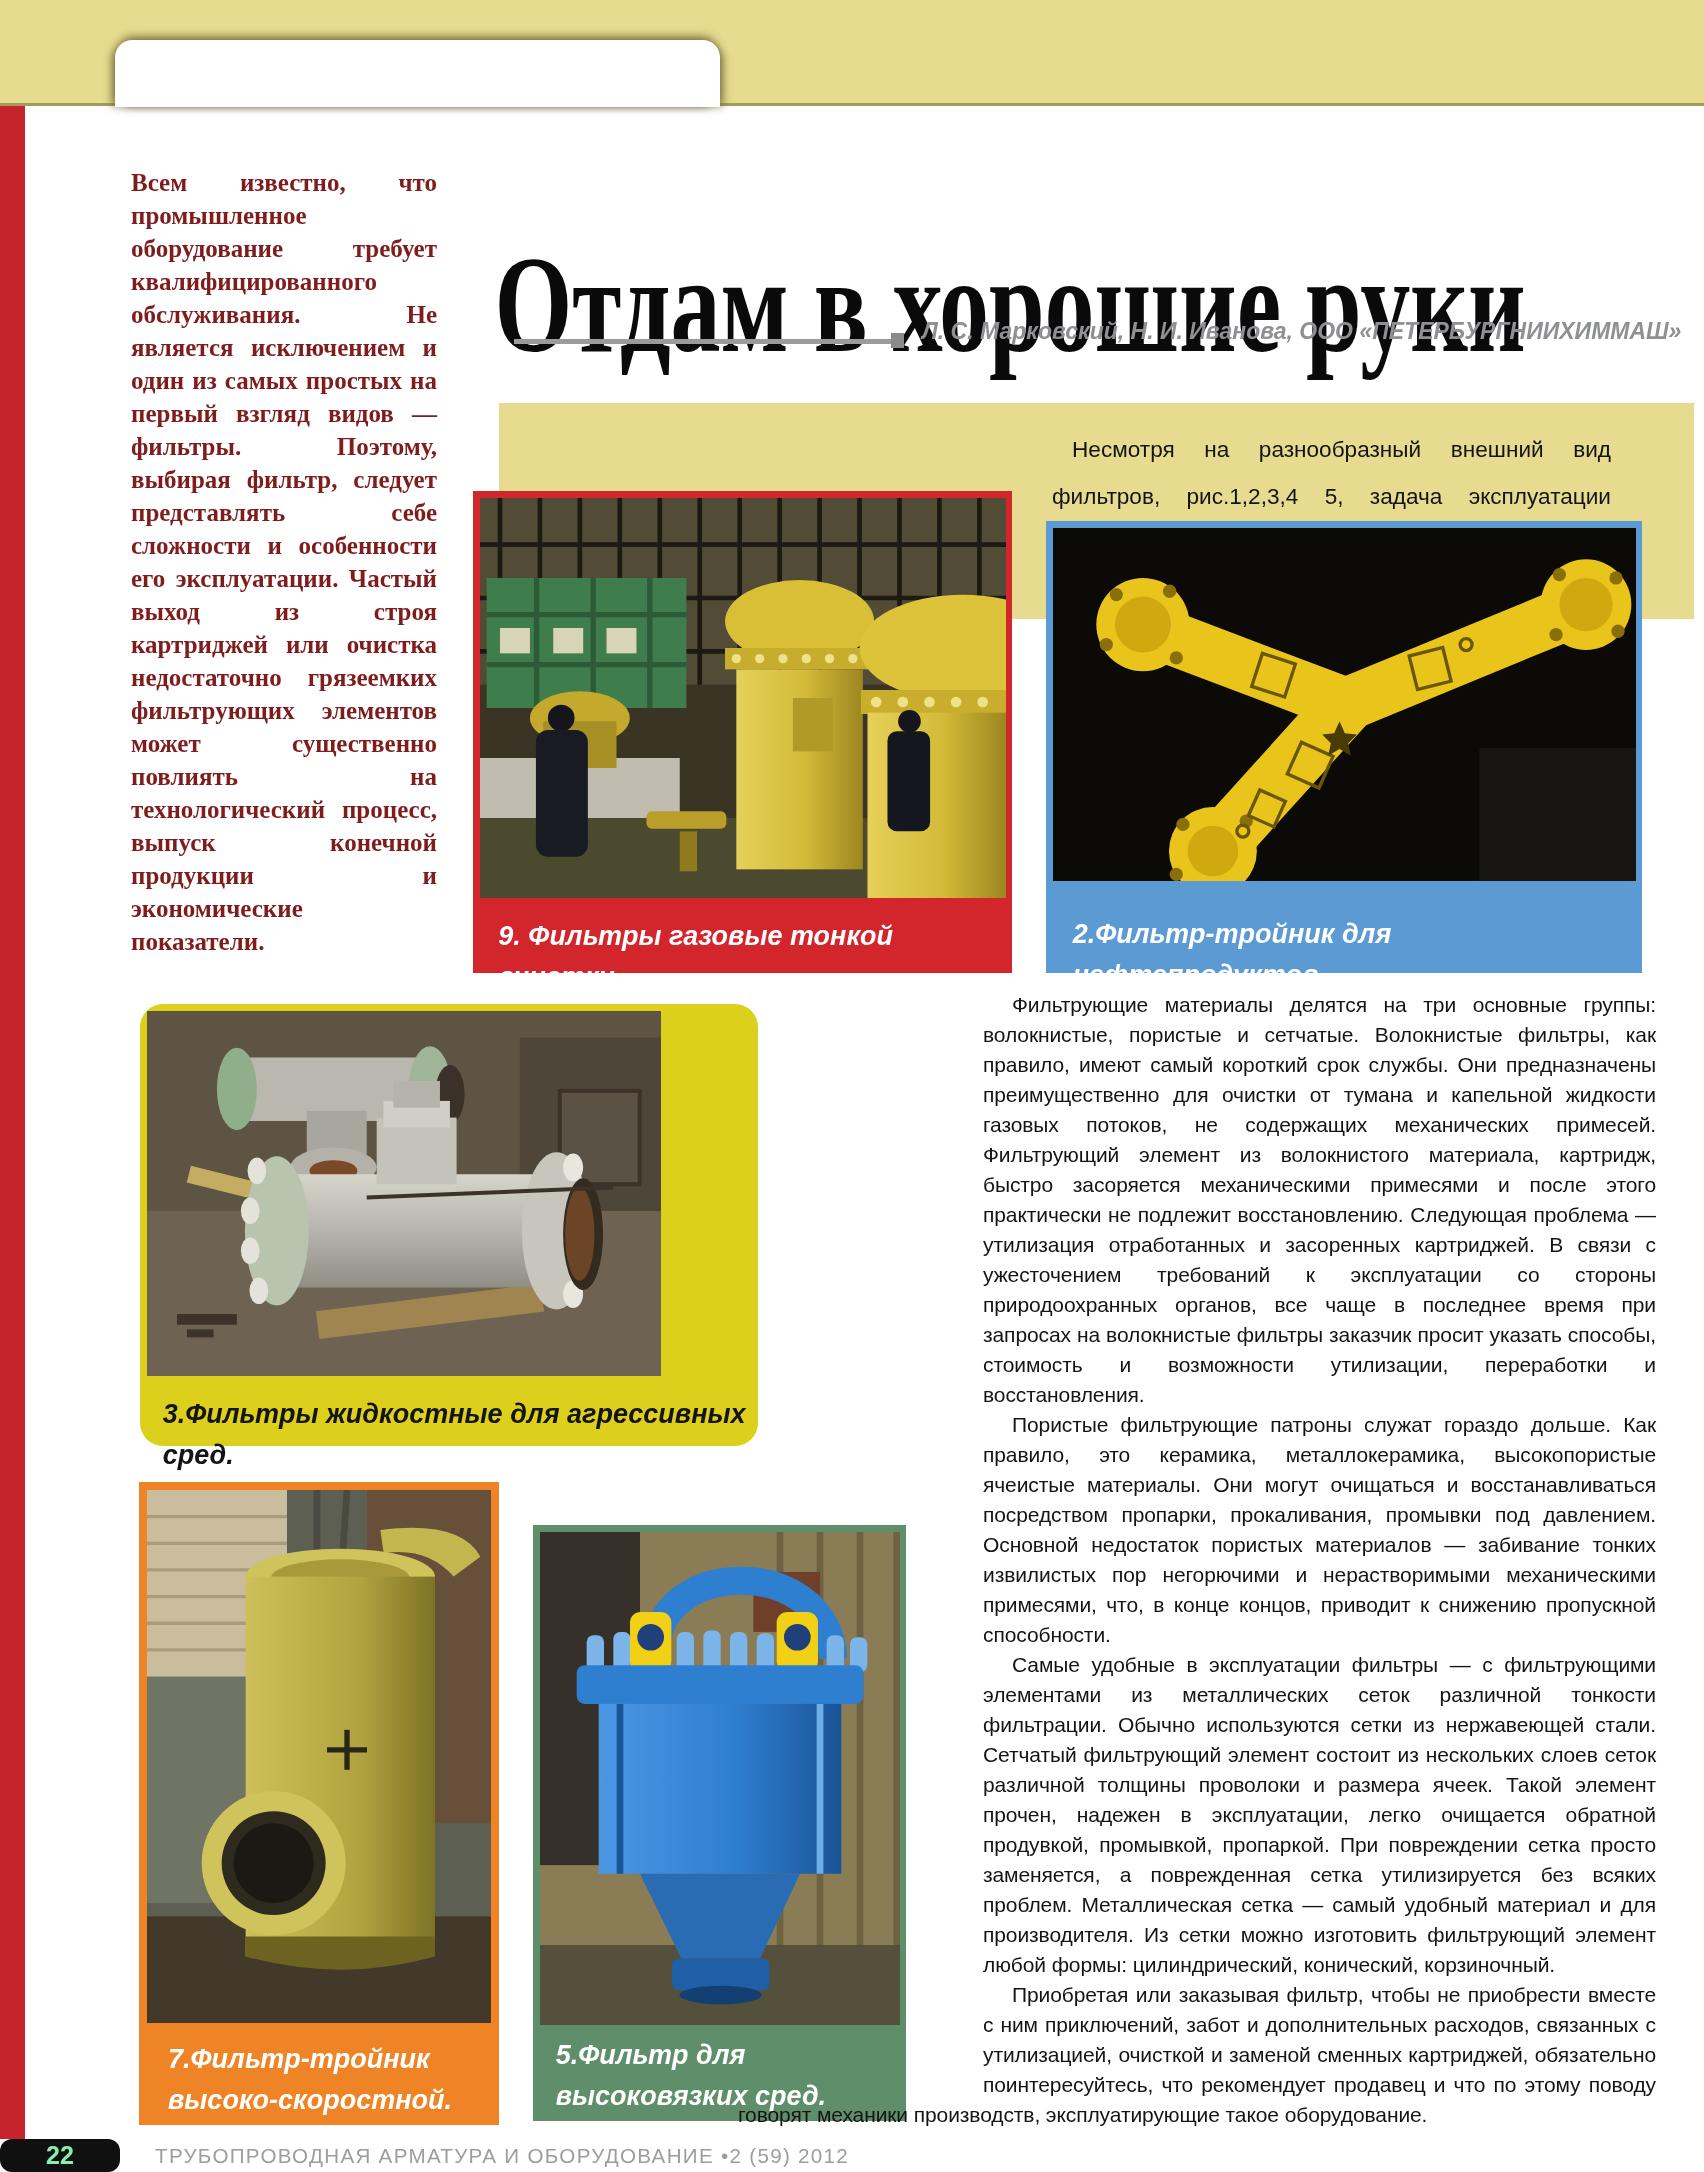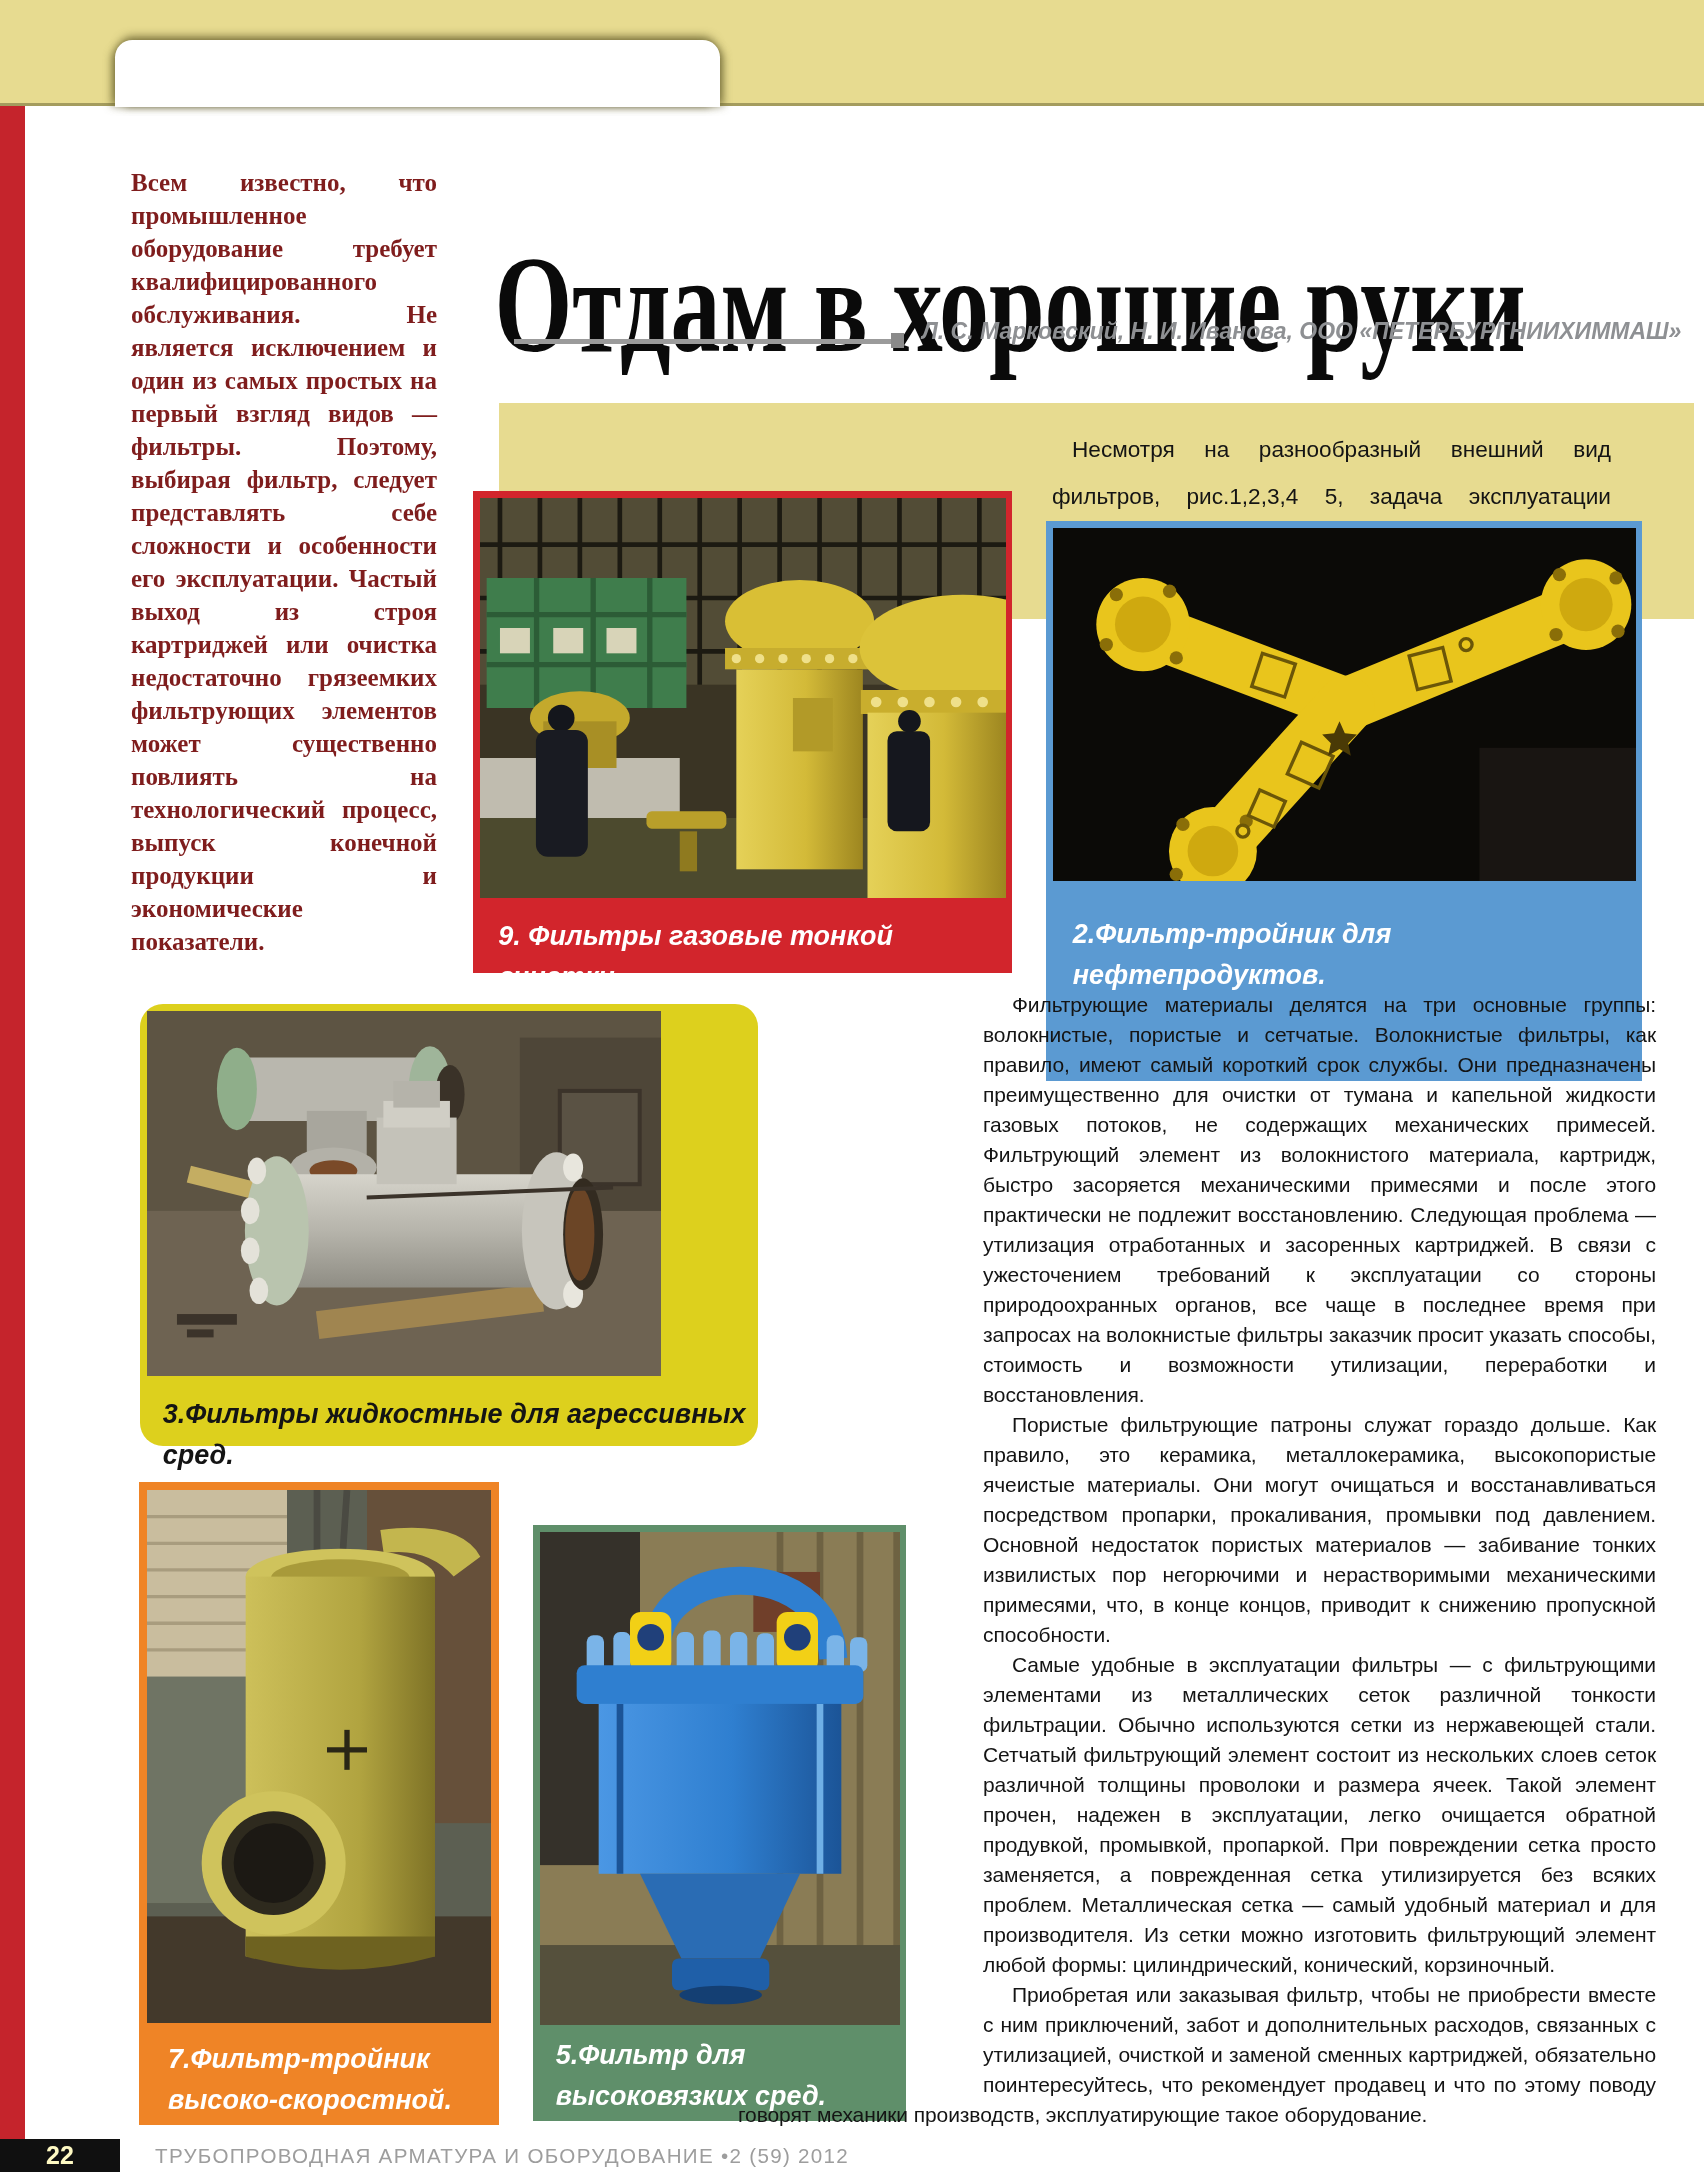--- a/index.html
+++ b/index.html
@@ -34,31 +34,31 @@
   .body-col{position:absolute;left:738px;top:990px;width:918px;font-size:21px;line-height:30px;
             color:#141414;text-align:justify;letter-spacing:-0.1px;}
   .body-col p{margin:0;text-indent:29px;}
   .wrap-spacer{float:left;width:245px;height:633px;margin-top:448px;}
   
   .fig{position:absolute;box-sizing:border-box;}
   .fig .ph{display:block;}
   .cap{font-weight:bold;font-style:italic;font-size:27px;line-height:41px;color:#ffffff;}
   #fig1{left:473px;top:491px;width:539px;height:482px;background:#d2252c;padding:6.7px;}
   #fig1 .cap{padding:18.6px 0 0 18.6px;}
-  #fig2{left:1046px;top:521px;width:596px;height:560px;background:#5b9ad2;padding:6.7px;}
+  #fig2{left:1046px;top:521px;width:596px;height:452px;background:#5b9ad2;padding:6.7px;}
   #fig2 .cap{padding:33px 0 0 20px;}
   #fig3{left:140px;top:1004px;width:618px;height:442px;background:#ddd01d;padding:6.7px;border-radius:23px;}
   #fig3 .cap{padding:18.6px 0 0 16px;color:#141414;}
   #fig4{left:139px;top:1482px;width:360px;height:643px;background:#ef8426;padding:8px;}
   #fig4 .cap{padding:16px 0 0 21px;}
   #fig5{left:533px;top:1525px;width:373px;height:596px;background:#5f8f6a;padding:6.7px;}
   #fig5 .cap{padding:10.7px 0 0 16px;}
   
   .footer-box{position:absolute;left:0;top:2139px;width:120px;height:33px;background:#101010;
-              color:#fef9c3;font-weight:bold;font-size:25px;text-align:center;line-height:33px;}
+              color:#86efac;font-weight:bold;font-size:25px;text-align:center;line-height:33px;border-radius:12px;}
   .journal{position:absolute;left:155px;top:2144px;font-size:20.6px;color:#9d9d9d;letter-spacing:1.3px;
            white-space:nowrap;}
 </style>
 </head>
 <body>
 
 <div class="page">
 
   <div class="left-strip"></div>
   <div class="top-band"></div>

